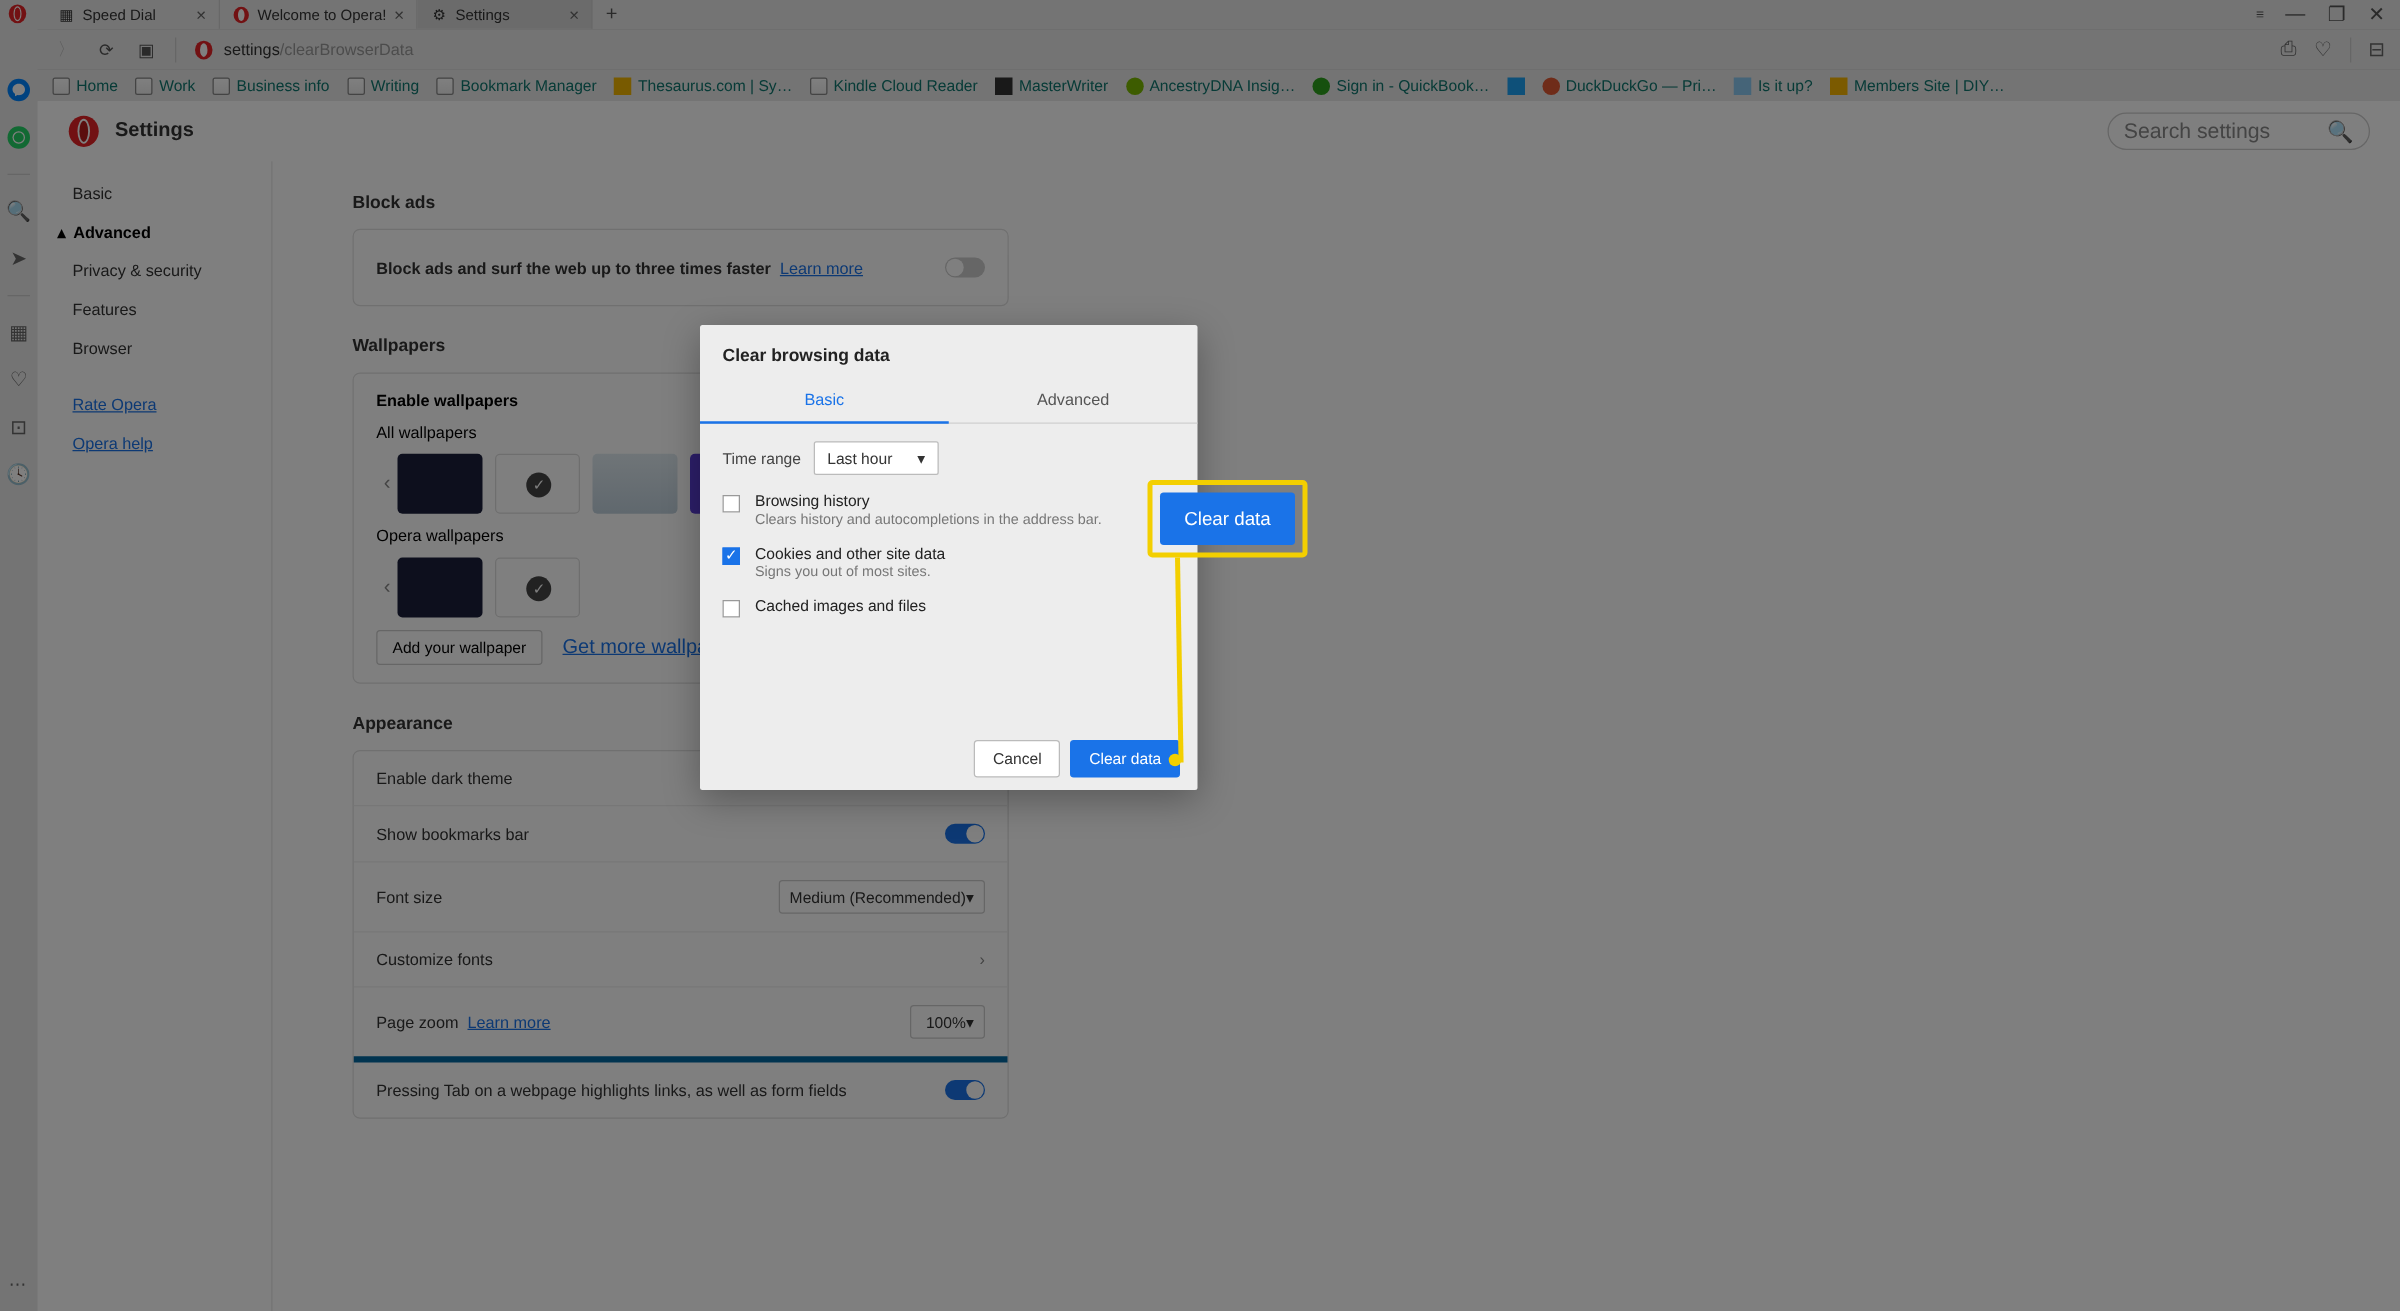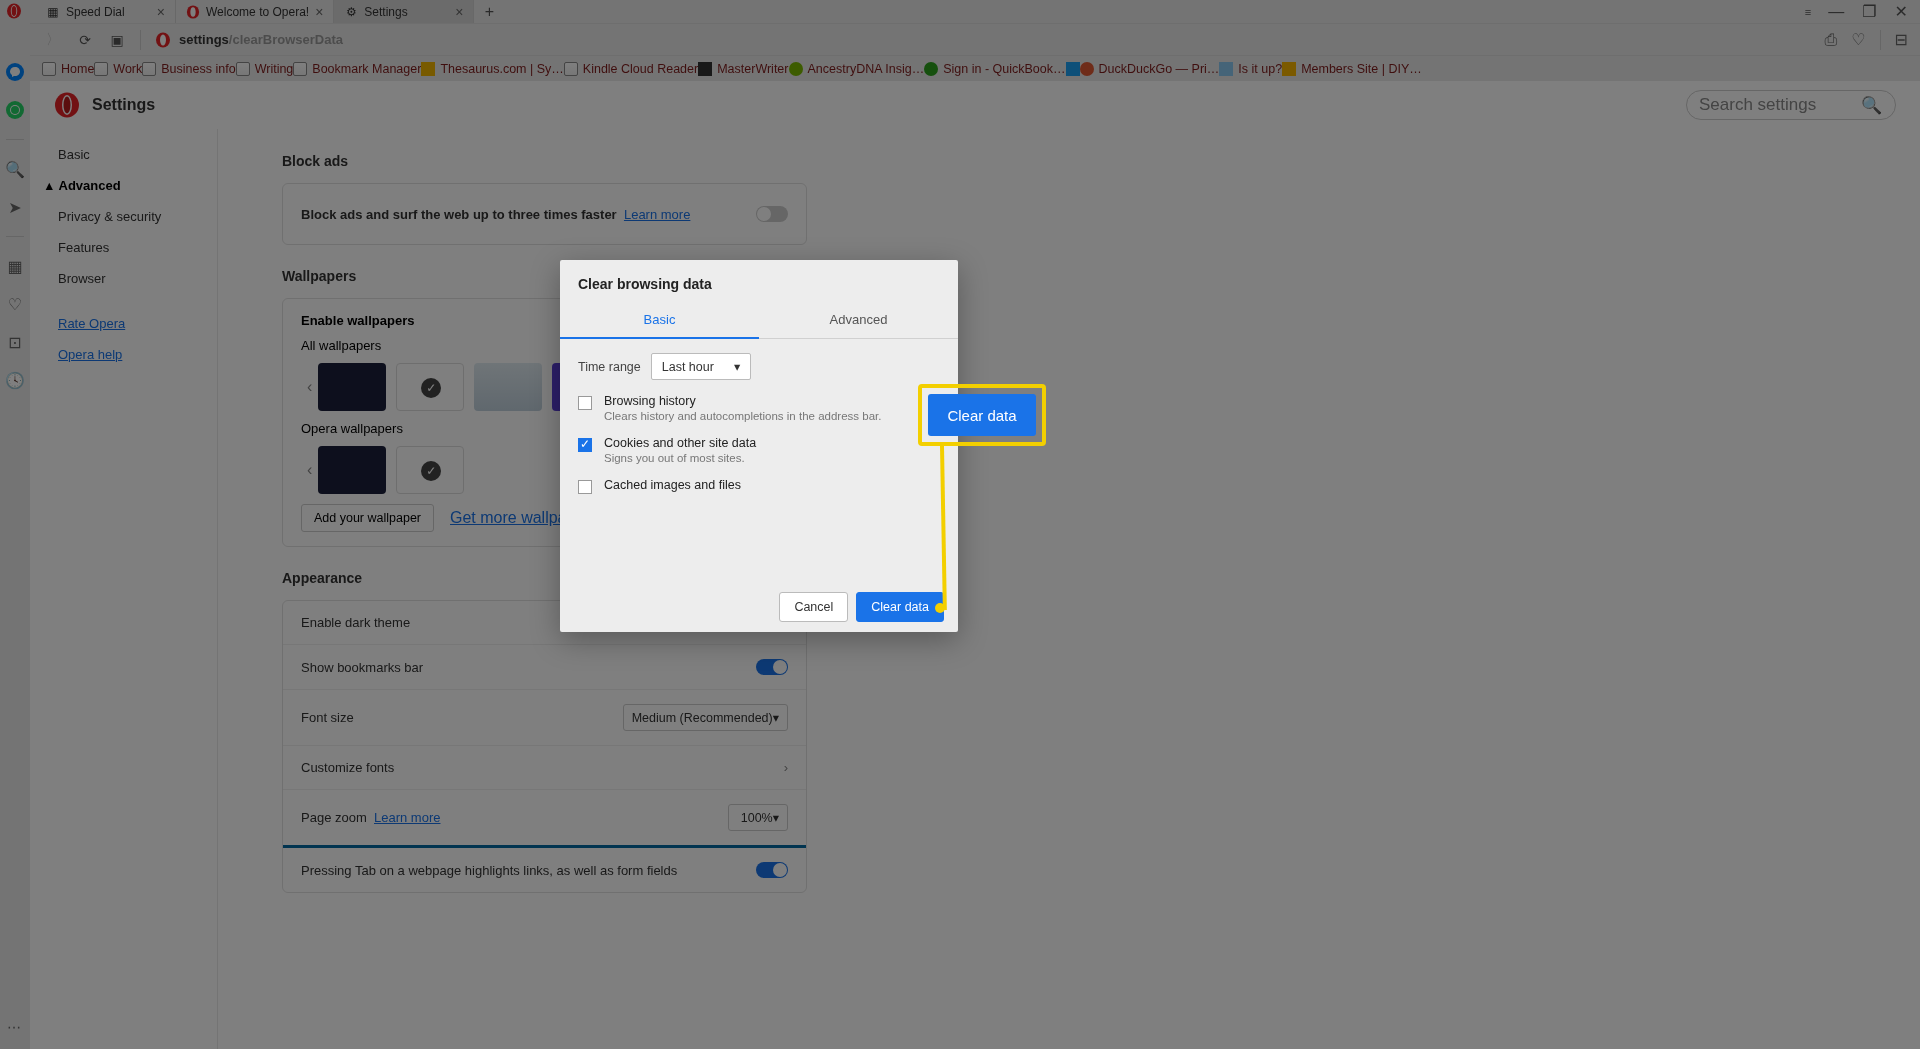--- a/index.html
+++ b/index.html
@@ -15,26 +15,26 @@
 .new-tab { width: 30px; display: flex; align-items: center; justify-content: center; color: #555; font-size: 16px; }
 .win-controls { margin-left: auto; display: flex; align-items: center; gap: 18px; padding-right: 12px; color: #555; }
 .win-controls .bars { font-size: 11px; letter-spacing: -1px; }
 
 
 .navbar { height: 32px; background: #e8e8e8; border-top: 1px solid #ddd; display: flex; align-items: center; padding: 0 12px; gap: 14px; }
 .nav-icon { color: #555; font-size: 14px; width: 18px; text-align: center; }
 .nav-icon.disabled { color: #bbb; }
 .navbar .sep { width: 1px; height: 20px; background: #ccc; }
 .addrbar { display: flex; align-items: center; gap: 8px; flex: 1; }
-.addr-text { font-size: 13px; color: #333; font-weight: bold; }
+.addr-text { font-size: 13px; color: #333; }
 .addr-text .path { color: #999; }
 .nav-right { display: flex; gap: 14px; align-items: center; color: #666; }
 
 
-.bookbar { height: 26px; background: #e8e8e8; border-top: 1px solid #ddd; display: flex; align-items: center; padding: 0 10px 0 42px; font-size: 12.5px; color: #7f1d1d; }
+.bookbar { height: 26px; background: #e8e8e8; border-top: 1px solid #ddd; display: flex; align-items: center; padding: 0 10px 0 42px; gap: 14px; font-size: 12.5px; color: #0f766e; }
 .bm { display: flex; align-items: center; gap: 5px; white-space: nowrap; }
 .bm .bi { width: 14px; height: 14px; display: inline-block; }
 .bi-folder { border: 1px solid #888; border-radius: 2px; background: linear-gradient(#fff,#eee); }
 
 
 .leftrail { position: absolute; left: 0; top: 23px; bottom: 0; width: 30px; background: #e8e8e8; display: flex; flex-direction: column; align-items: center; padding-top: 40px; gap: 20px; z-index: 1; }
 .rail-icon { width: 18px; height: 18px; display: flex; align-items: center; justify-content: center; border-radius: 50%; }
 .rail-dots { margin-top: auto; margin-bottom: 14px; color: #666; letter-spacing: 2px; font-size: 14px; }
 
 
@@ -327,21 +327,21 @@
           <span>Font size</span>
           <div class="select">
               <span>Medium (Recommended)</span>
               <span>▾</span>
             </div>
         </div>
         <div class="row" style="padding:14px 18px;border-bottom:1px solid #eee">
           <span>Customize fonts</span>
           <span style="color:#888">›</span>
         </div>
-        <div class="row" style="padding:14px 18px;border-bottom:3px solid #0369a1">
+        <div class="row" style="padding:14px 18px;border-bottom:5px solid #0369a1">
           <span><span>Page zoom</span>&nbsp;&nbsp;<a class="link">Learn more</a></span>
           <div class="select" style="min-width:60px">
               <span>100%</span>
               <span>▾</span>
             </div>
         </div>
         <div class="row" style="padding:14px 18px">
           <span>Pressing Tab on a webpage highlights links, as well as form fields</span>
           <div class="toggle on"></div>
         </div>

